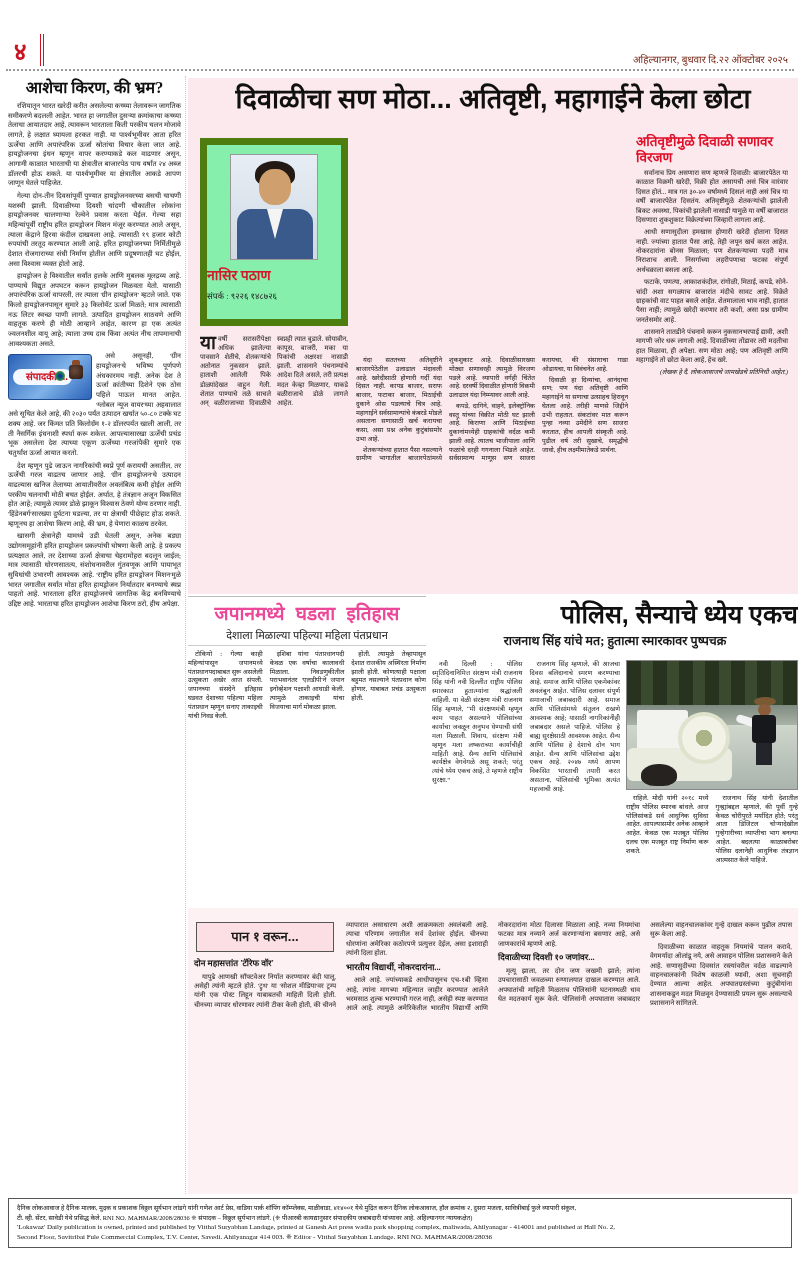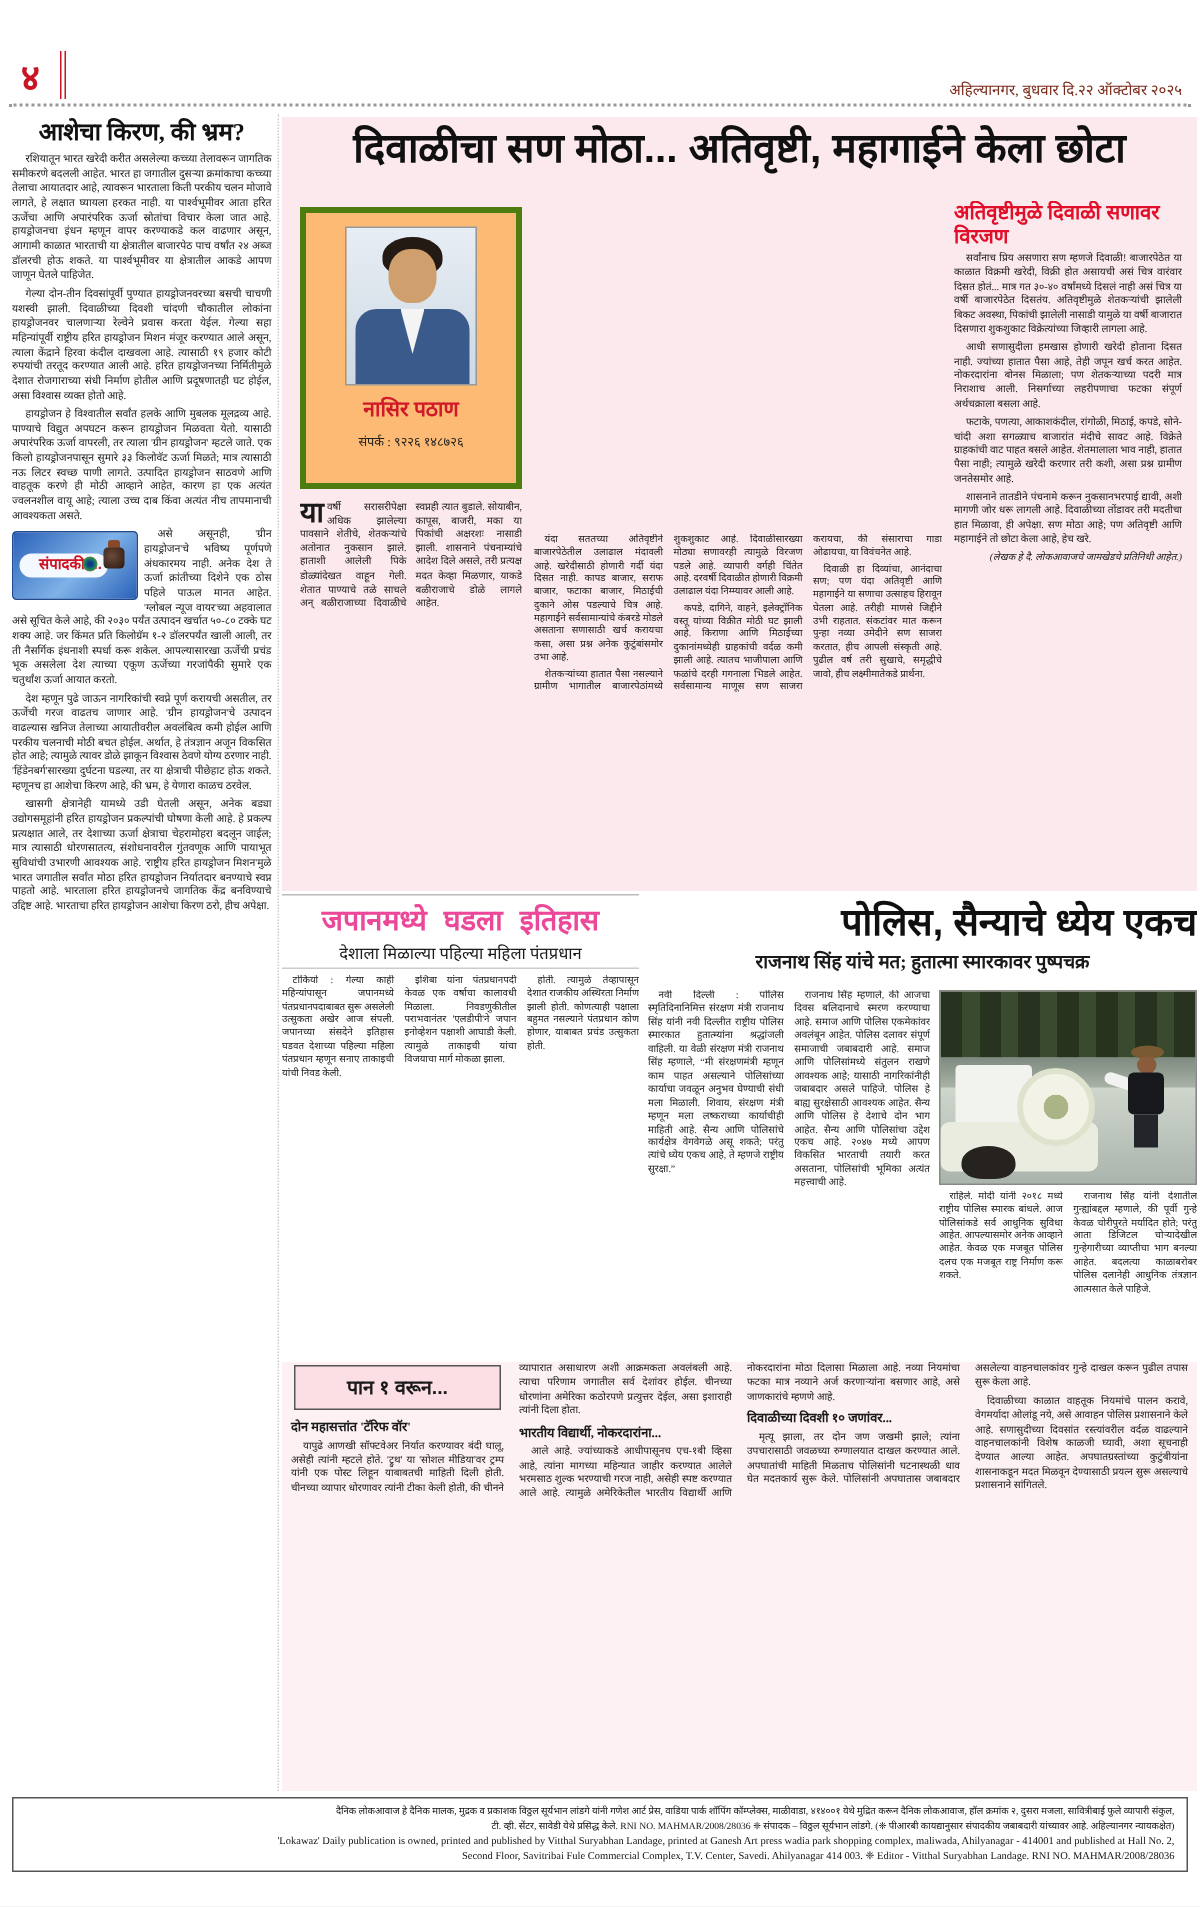--- a/index.html
+++ b/index.html
@@ -28,22 +28,22 @@
   .edit-inkpot{position:absolute;right:8px;top:10px;width:14px;height:14px;border-radius:3px;
         background:radial-gradient(circle at 40% 40%,#6a4a3a,#2a1810);}
   .edit-inkcap{position:absolute;right:11px;top:5px;width:8px;height:6px;border-radius:2px;background:#8a4a2a;}
   .edit-feather{position:absolute;right:26px;top:16px;width:10px;height:10px;border-radius:50%;
         background:radial-gradient(circle,#123a8a 20%,#1a8a5a 55%,#b8862a 80%);}
 
   
   #diwali{position:absolute;left:188px;top:78px;width:610px;height:516px;background:#fce9ed;overflow:hidden;}
   #diwali .headline{margin:0;padding:7px 6px 3px 6px;text-align:center;font-size:27px;line-height:1.05;
         font-weight:800;color:#101010;font-family:"Liberation Sans","DejaVu Sans",sans-serif;}
-  .author-card{position:absolute;left:12px;top:60px;width:148px;height:188px;background:#fdba74;
-        border:4px solid #4d7c0f;text-align:center;}
+  .author-card{position:absolute;left:12px;top:60px;width:148px;height:188px;background:#86efac;
+        border:7px solid #4d7c0f;}
   .portrait{width:88px;height:106px;margin:9px auto 5px auto;border:1px solid #999;position:relative;
         background:linear-gradient(#e7edf4,#cfd9e4);overflow:hidden;}
   .portrait .hair{position:absolute;left:24px;top:6px;width:40px;height:26px;border-radius:50% 50% 40% 40%;background:#241a14;}
   .portrait .face{position:absolute;left:28px;top:14px;width:32px;height:36px;border-radius:45%;background:#cfa06e;}
   .portrait .suit{position:absolute;left:6px;top:54px;width:76px;height:52px;border-radius:14px 14px 0 0;background:#3a5a8c;}
   .portrait .shirt{position:absolute;left:36px;top:54px;width:16px;height:30px;background:#f4f4f4;
         clip-path:polygon(0 0,100% 0,50% 100%);}
   .author-name{margin-top:2px;color:#d01a2a;font-weight:bold;font-size:14px;}
   .author-contact{font-size:8.5px;color:#222;margin-top:6px;}
   .lead-block{position:absolute;left:12px;top:256px;width:148px;height:252px;column-count:2;column-gap:6px;
@@ -111,29 +111,29 @@
   .wp-head{position:absolute;left:12px;top:7px;width:13px;height:12px;border-radius:50%;background:#8a5c3c;}
   .wp-vest{position:absolute;left:6px;top:18px;width:24px;height:28px;border-radius:4px;background:#17181c;}
   .wp-arm{position:absolute;left:-10px;top:20px;width:22px;height:8px;border-radius:4px;background:#f2f2f2;transform:rotate(18deg);}
   .wp-legs{position:absolute;left:10px;top:46px;width:16px;height:22px;background:#23252b;}
   .police-under{position:absolute;left:194px;top:198px;width:172px;height:106px;column-count:2;column-gap:7px;
         font-size:6.5px;line-height:1.36;text-align:justify;overflow:hidden;}
   .police-under p{margin:0 0 2px 0;text-indent:7px;}
 
   
   #continued{position:absolute;left:188px;top:908px;width:610px;height:286px;background:#fdf1f3;
-        column-count:4;column-gap:10px;padding:0 6px;font-size:6.8px;line-height:1.38;overflow:hidden;}
+        column-count:4;column-gap:10px;padding:12px 6px;font-size:6.8px;line-height:1.38;overflow:hidden;}
   #continued .page-box{break-inside:avoid;border:1.5px solid #555;background:#fbdfe5;margin:2px 2px 6px 2px;
         padding:5px 2px;text-align:center;font-size:13px;font-weight:bold;font-family:"Liberation Sans",sans-serif;}
   #continued h4{margin:4px 0 2px 0;font-size:8.5px;font-weight:bold;}
   #continued p{margin:0 0 3px 0;text-align:justify;text-indent:8px;}
 
   
   #footer{position:absolute;left:8px;top:1198px;width:784px;height:50px;border:1px solid #555;
-        text-align:right;padding:4px 8px;overflow:hidden;}
+        text-align:left;padding:4px 8px;overflow:hidden;}
   #footer .mr{font-size:6.4px;line-height:1.5;color:#111;}
   #footer .en{font-size:7px;line-height:1.45;color:#111;font-family:"Liberation Serif",serif;}
 </style>
 </head>
 <body>
 
 <div id="page" data-name="newspaper-page">
 
   <div id="header" data-name="page-header">
     <div class="page-num" data-name="page-number">४</div>

